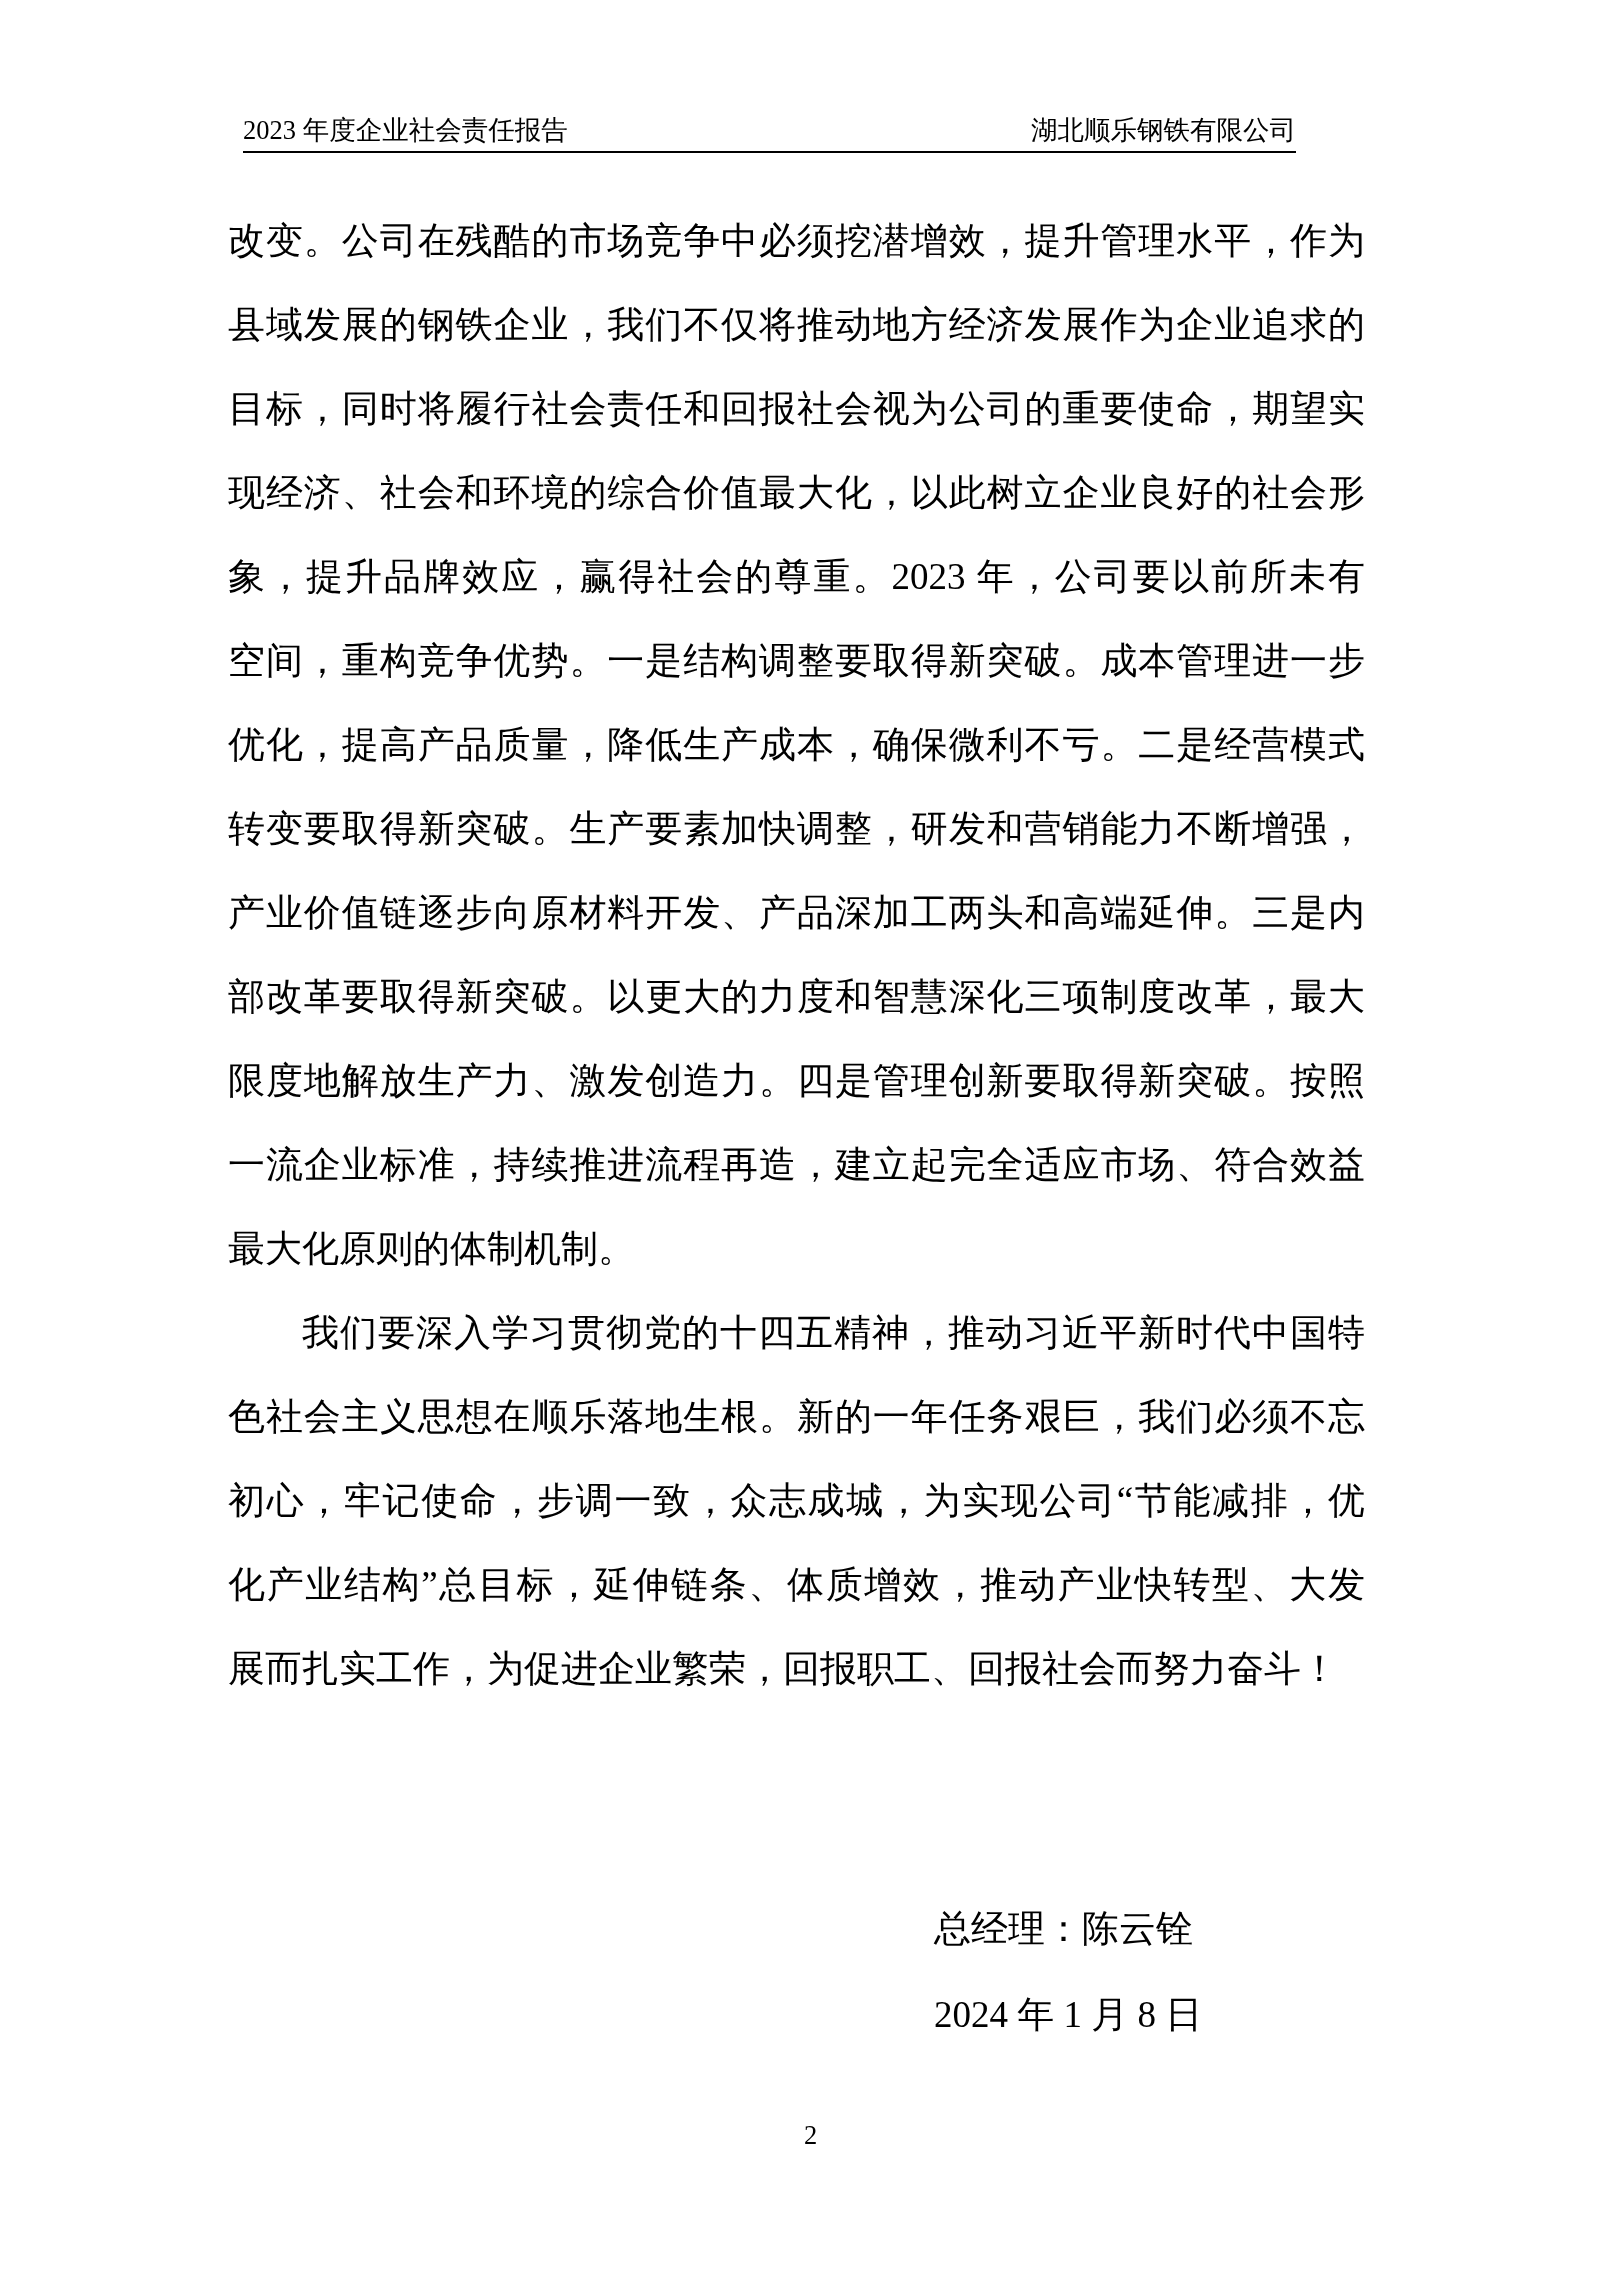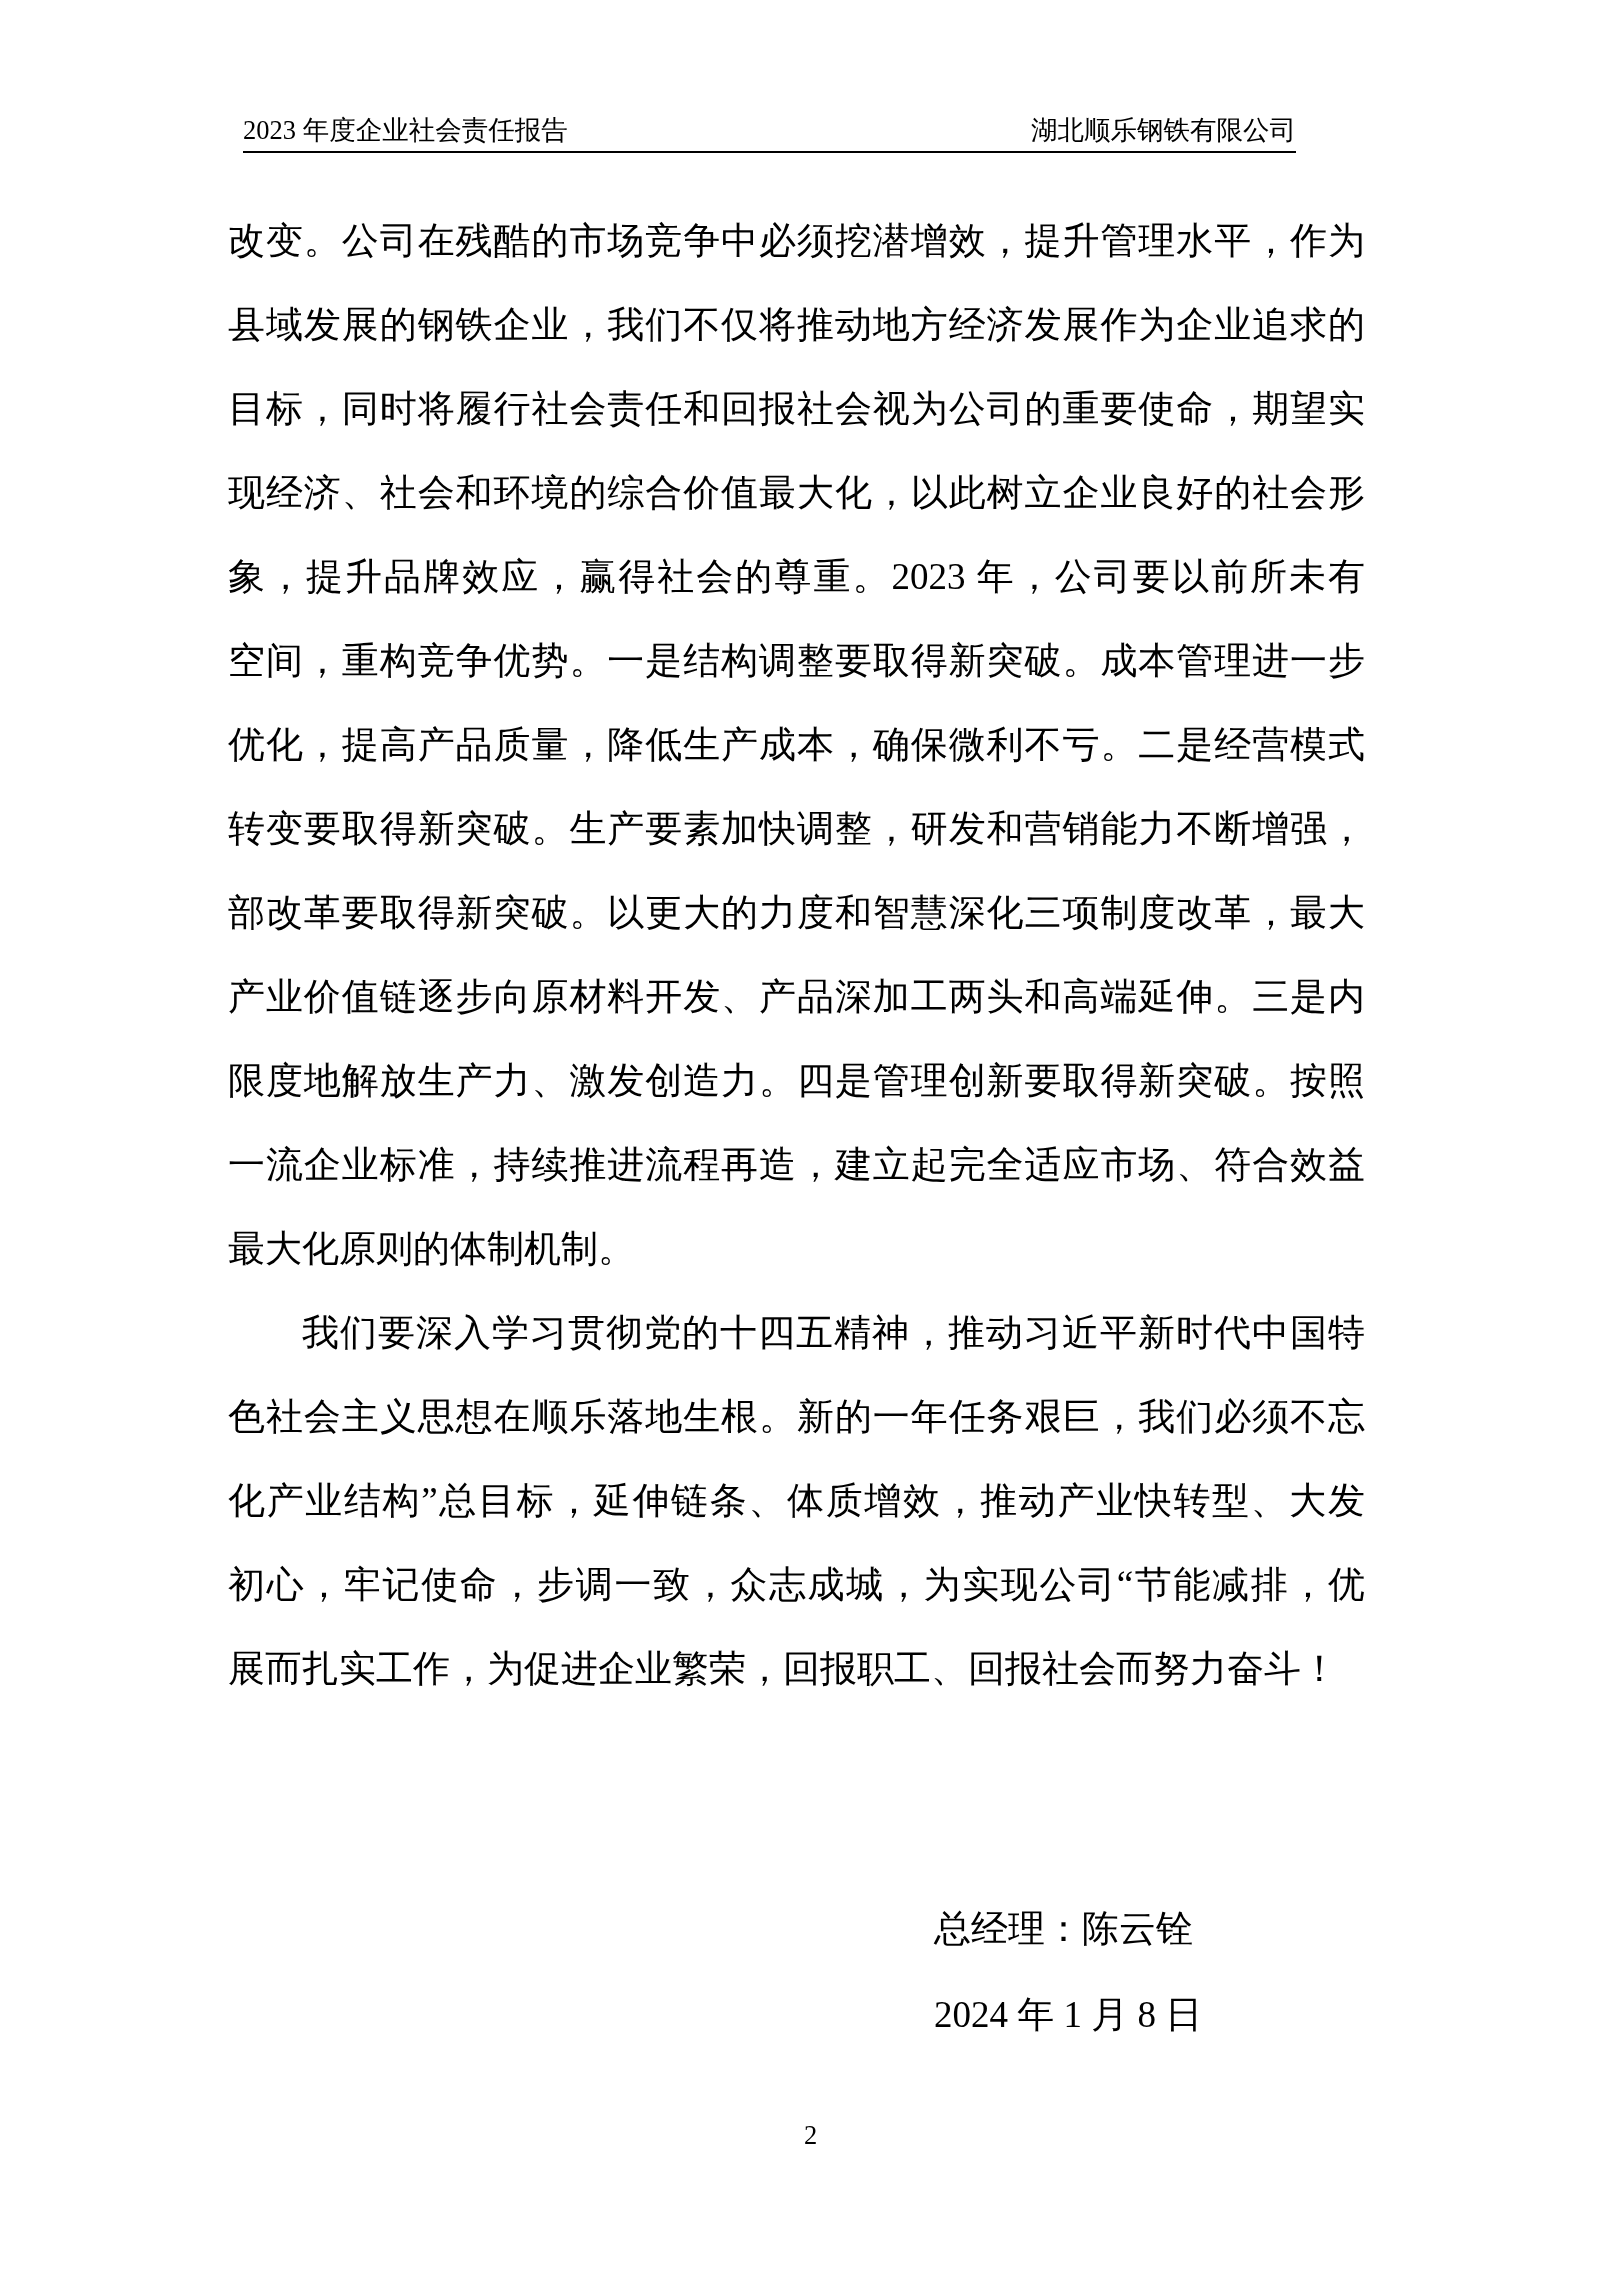--- a/index.html
+++ b/index.html
@@ -87,31 +87,31 @@
   <div class="content">
     <div class="paragraph">
         <div class="line">改变。公司在残酷的市场竞争中必须挖潜增效，提升管理水平，作为</div>
         <div class="line">县域发展的钢铁企业，我们不仅将推动地方经济发展作为企业追求的</div>
         <div class="line">目标，同时将履行社会责任和回报社会视为公司的重要使命，期望实</div>
         <div class="line">现经济、社会和环境的综合价值最大化，以此树立企业良好的社会形</div>
         <div class="line">象，提升品牌效应，赢得社会的尊重。2023 年，公司要以前所未有</div>
         <div class="line">空间，重构竞争优势。一是结构调整要取得新突破。成本管理进一步</div>
         <div class="line">优化，提高产品质量，降低生产成本，确保微利不亏。二是经营模式</div>
         <div class="line">转变要取得新突破。生产要素加快调整，研发和营销能力不断增强，</div>
+        <div class="line">产业价值链逐步向原材料开发、产品深加工两头和高端延伸。三是内</div>
         <div class="line">部改革要取得新突破。以更大的力度和智慧深化三项制度改革，最大</div>
-        <div class="line">产业价值链逐步向原材料开发、产品深加工两头和高端延伸。三是内</div>
         <div class="line">限度地解放生产力、激发创造力。四是管理创新要取得新突破。按照</div>
         <div class="line">一流企业标准，持续推进流程再造，建立起完全适应市场、符合效益</div>
         <div class="line last">最大化原则的体制机制。</div>
       </div>
     <div class="paragraph">
         <div class="line indent">我们要深入学习贯彻党的十四五精神，推动习近平新时代中国特</div>
         <div class="line">色社会主义思想在顺乐落地生根。新的一年任务艰巨，我们必须不忘</div>
+        <div class="line">初心，牢记使命，步调一致，众志成城，为实现公司“节能减排，优</div>
         <div class="line">化产业结构”总目标，延伸链条、体质增效，推动产业快转型、大发</div>
-        <div class="line">初心，牢记使命，步调一致，众志成城，为实现公司“节能减排，优</div>
         <div class="line last">展而扎实工作，为促进企业繁荣，回报职工、回报社会而努力奋斗！</div>
       </div>
   </div>
 
   <div class="signature">
     <div>总经理：陈云铨</div>
     <div>2024 年 1 月 8 日</div>
   </div>
 
   <div class="footer">

